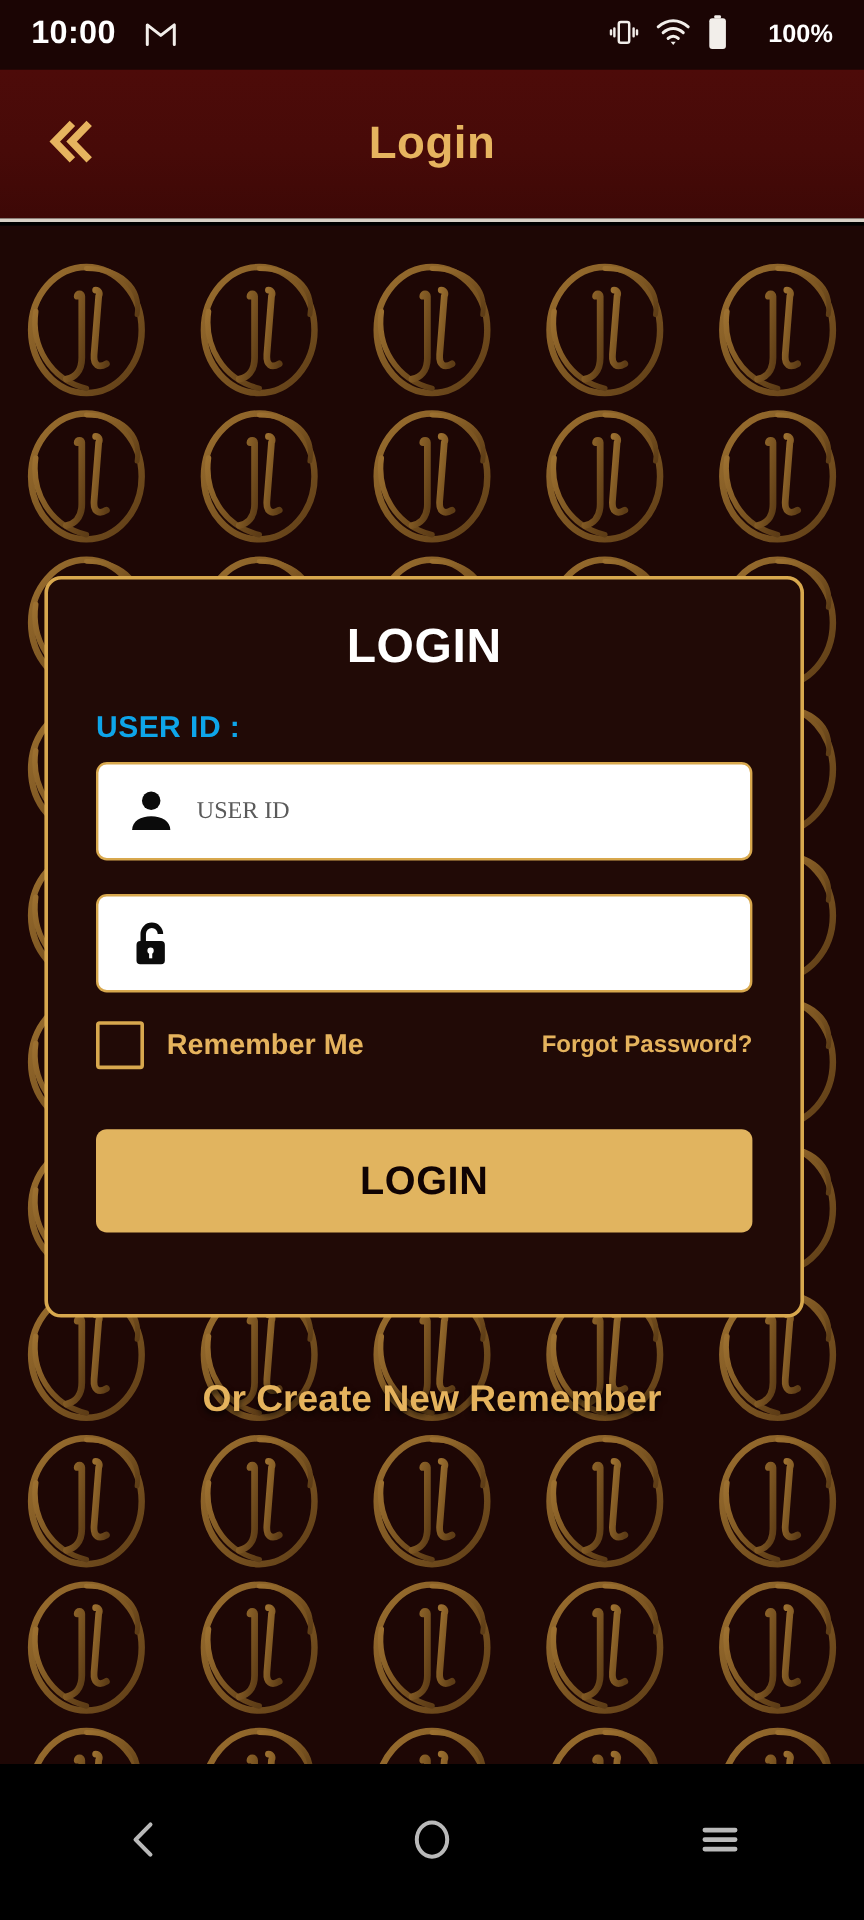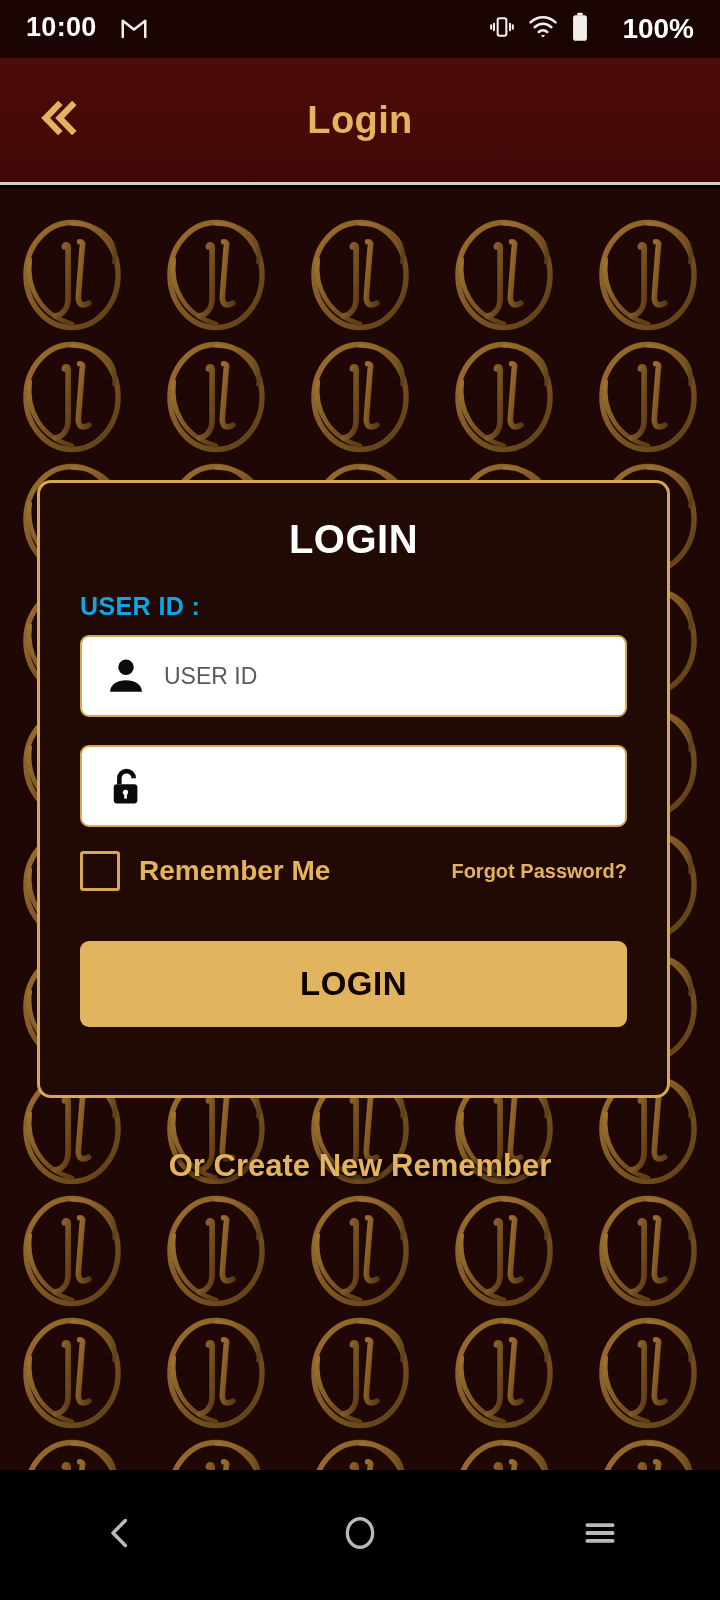--- a/index.html
+++ b/index.html
@@ -14,21 +14,21 @@
   
   .statusbar {
     position:absolute; top:0; left:0; width:720px; height:58px;
     background:#1b0504;
     display:flex; align-items:center; justify-content:space-between;
     padding:0 26px;
   }
   .sb-left { display:flex; align-items:flex-start; gap:22px; }
   .sb-time { color:#ffffff; font-size:27px; font-weight:700; letter-spacing:.3px; }
   .sb-right { display:flex; align-items:center; gap:13px; }
-  .sb-pct { color:#fff; font-size:28px; font-weight:700; margin-left:20px; }
+  .sb-pct { color:#fff; font-size:21px; font-weight:700; margin-left:20px; }
   .ic { display:block; }
 
   
   .appbar {
     position:absolute; top:58px; left:0; width:720px; height:127px;
     background:linear-gradient(180deg,#4d0b09 0%, #470a08 55%, #3d0806 100%);
     display:flex; align-items:center;
     border-bottom:3px solid #d8d0c6;
   }
   .backbtn {
@@ -79,35 +79,35 @@
   }
   .input-wrap {
     height:82px; background:#ffffff;
     border:2px solid #d8a84e; border-radius:9px;
     display:flex; align-items:center; padding:0 20px;
     margin-bottom:28px;
   }
   .input-icon { width:48px; display:flex; align-items:center; justify-content:center; flex:0 0 auto; }
   .input-text {
     border:0; outline:0; background:transparent;
-    font-family:Liberation Sans, sans-serif;
-    font-size:23px; color:#0f766e; flex:1; padding-left:14px;
+    font-family:Liberation Serif, serif;
+    font-size:20px; color:#0f766e; flex:1; padding-left:14px;
   }
   .input-text::placeholder { color:#5a5a5a; opacity:1; }
 
   .row-opts {
     display:flex; align-items:center; justify-content:space-between;
     margin-top:-4px; margin-bottom:0;
   }
   .remember { display:flex; align-items:center; gap:19px; cursor:pointer; }
   .checkbox {
     width:40px; height:40px; border:3px solid #d8a84e; border-radius:3px;
     background:transparent;
   }
-  .remember-label { color:#e5b35d; font-size:28px; font-weight:700; }
+  .remember-label { color:#e5b35d; font-size:24px; font-weight:700; }
   .forgot { color:#e5b35d; font-size:20px; font-weight:700; cursor:pointer; }
 
   .login-btn {
     margin-top:50px;
     width:100%; height:86px;
     background:#e1b45f; border:0; border-radius:9px;
     color:#100303; font-size:33px; font-weight:700; letter-spacing:.5px;
     font-family:"Liberation Sans", sans-serif;
     cursor:pointer; display:flex; align-items:center; justify-content:center;
   }

